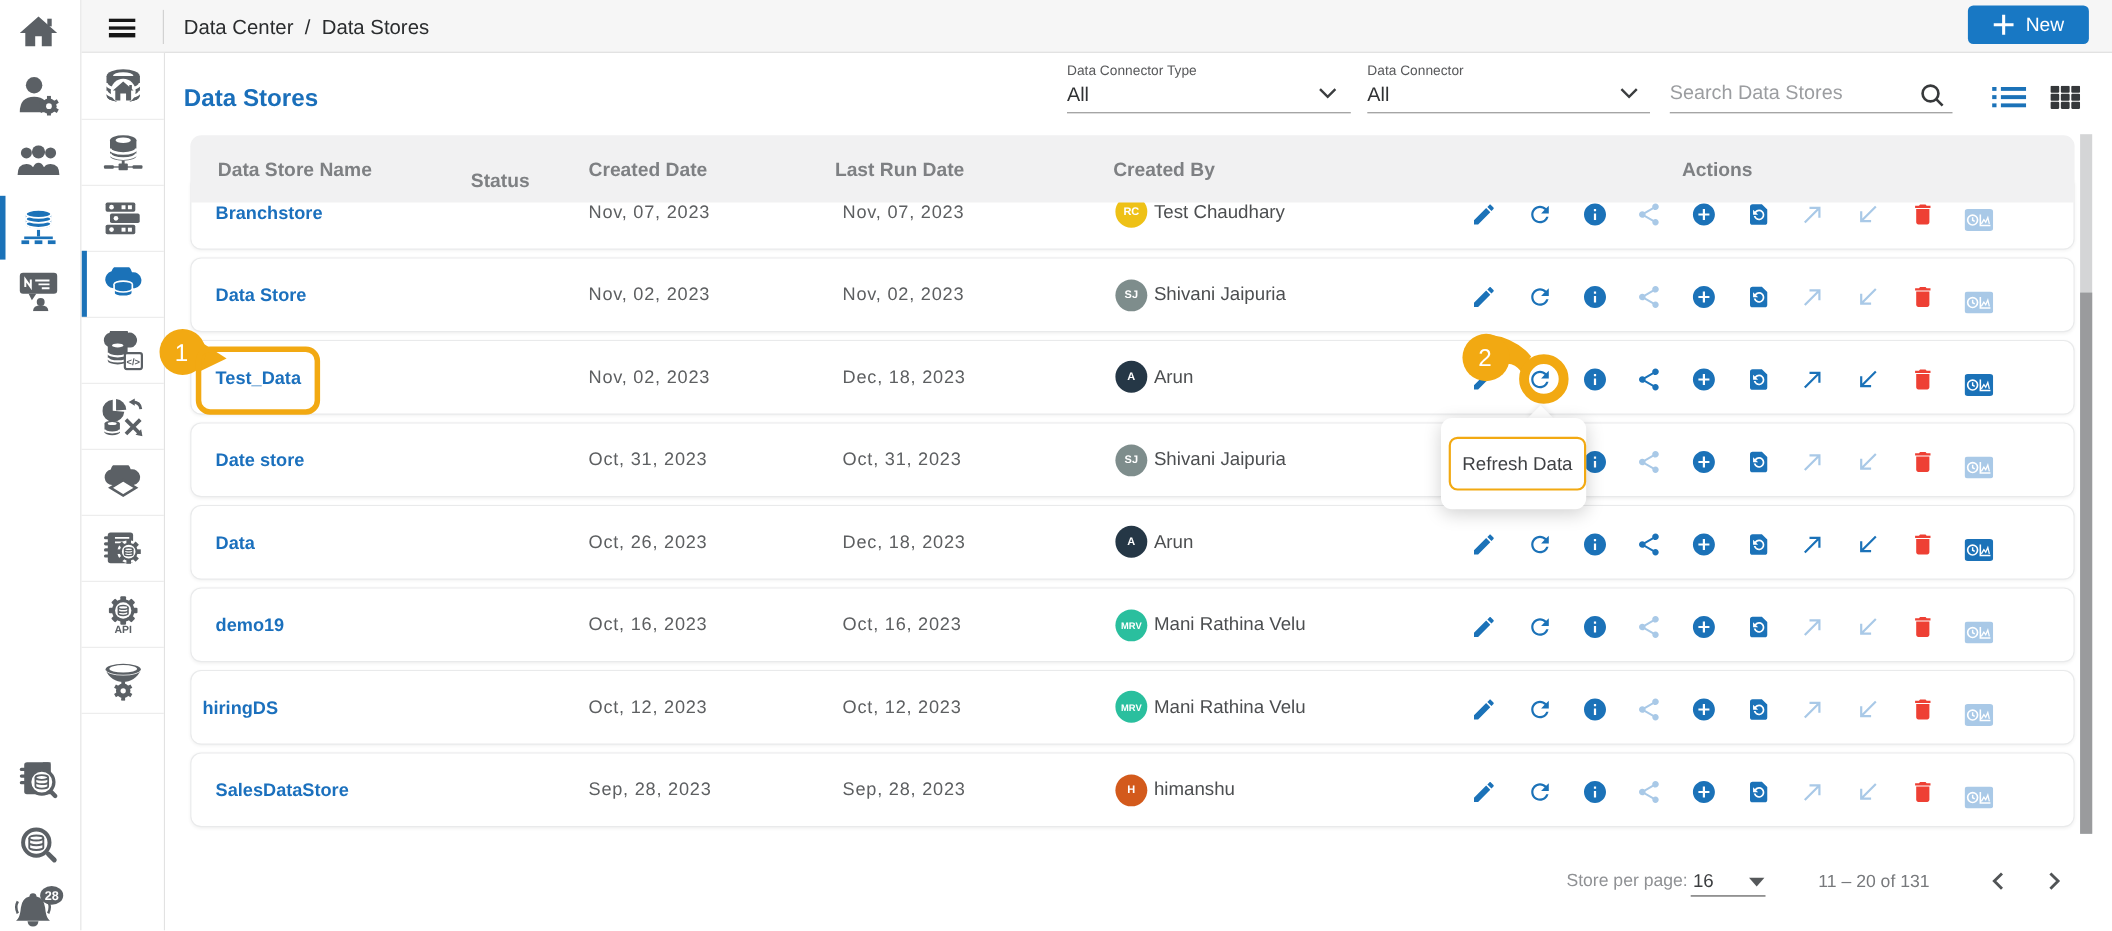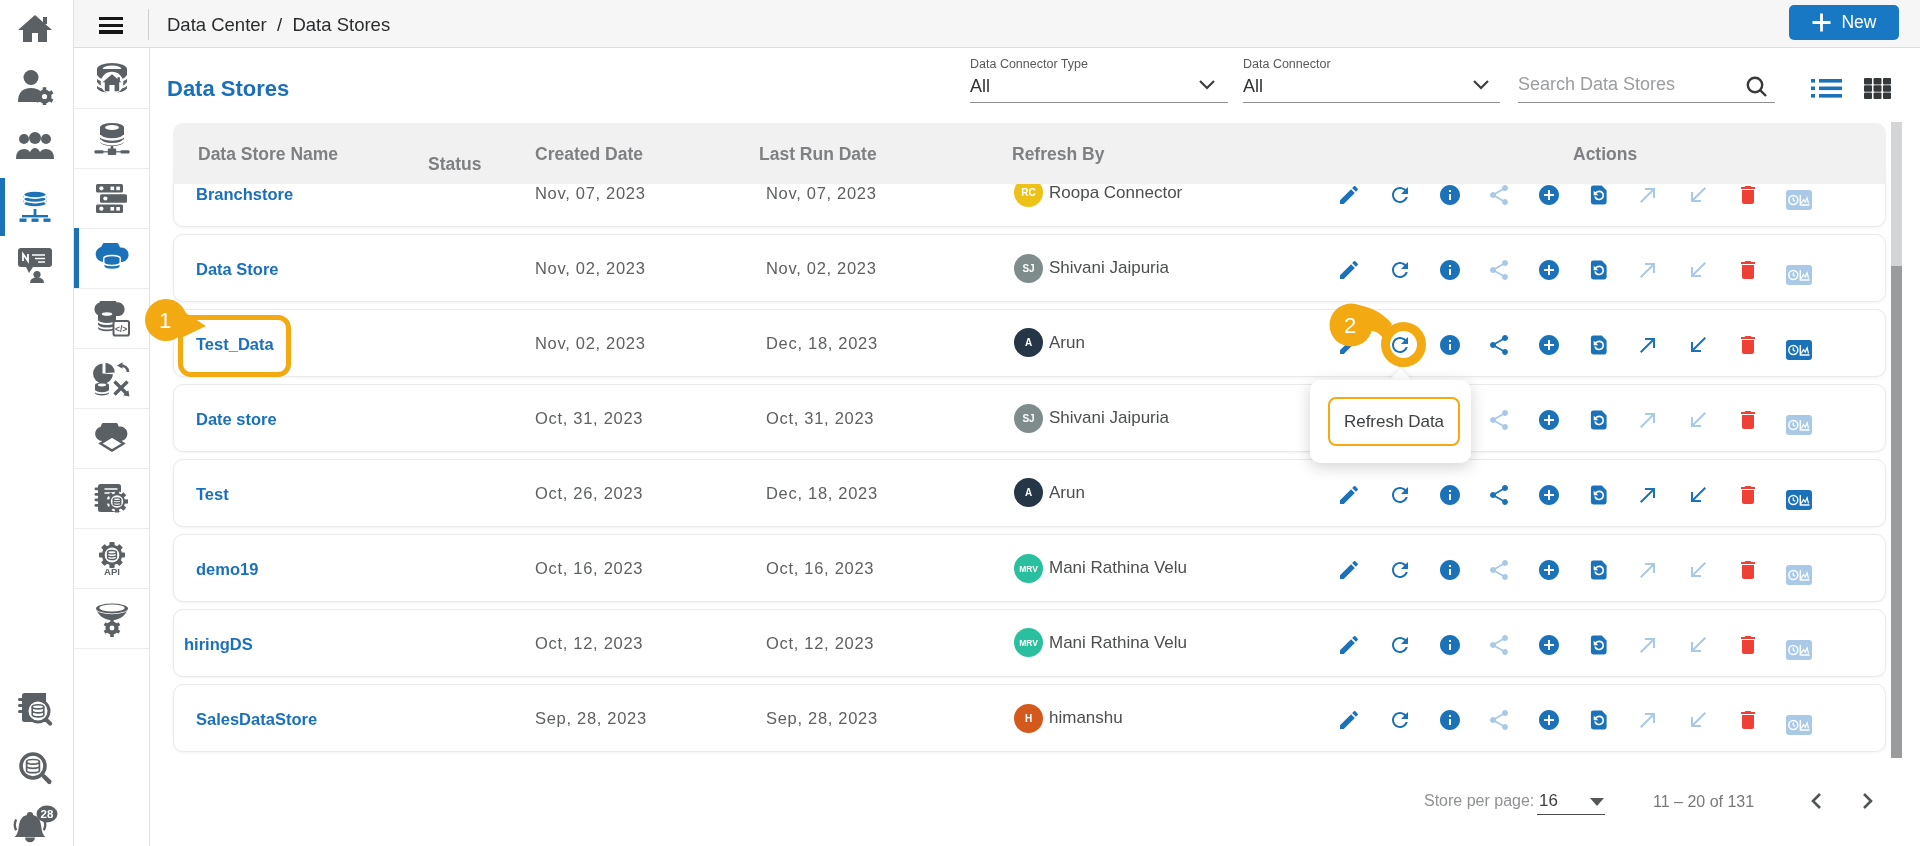--- a/index.html
+++ b/index.html
@@ -13,21 +13,21 @@
 .hdr { position:absolute; font-size:17.5px; font-weight:bold; color:#7e8083; }
 </style></head>
 <body>
 
 <div style="position:absolute;left:0;top:0;width:1920px;height:846px;z-index:1;">
 <div class="card" style="top:159px;"></div>
 <div class="nm" style="position:absolute;left:196px;top:185px;">Branchstore</div>
 <div class="dt" style="position:absolute;left:535px;top:184px;">Nov, 07, 2023</div>
 <div class="dt" style="position:absolute;left:766px;top:184px;">Nov, 07, 2023</div>
 <div class="av" style="position:absolute;left:1014px;top:178px;background:#eec116;font-size:10px;">RC</div>
-<div class="un" style="position:absolute;left:1049px;top:183px;">Roopa Connector</div>
+<div class="un" style="position:absolute;left:1049px;top:183px;">Test Chaudhary</div>
 <div style="position:absolute;left:1337px;top:183px;width:24px;height:24px;"><svg width="24" height="24" viewBox="0 0 24 24">
         <path fill="#1b72b8" d="M3 17.25V21h3.75L17.81 9.94l-3.75-3.75L3 17.25zM20.71 7.04c.39-.39.39-1.02 0-1.41l-2.34-2.34c-.39-.39-1.02-.39-1.41 0l-1.83 1.83 3.75 3.75 1.83-1.83z"></path>
       </svg></div>
     <div style="position:absolute;left:1388px;top:183px;width:24px;height:24px;"><svg width="24" height="24" viewBox="0 0 24 24">
         <path fill="#1b72b8" d="M17.65 6.35C16.2 4.9 14.21 4 12 4c-4.42 0-7.99 3.58-8 8s3.57 8 8 8c3.73 0 6.84-2.55 7.73-6h-2.08c-.82 2.33-3.04 4-5.65 4-3.31 0-6-2.69-6-6s2.69-6 6-6c1.66 0 3.14.69 4.22 1.78L13 11h7V4l-2.35 2.35z"></path>
       </svg></div>
     <div style="position:absolute;left:1438px;top:183px;width:24px;height:24px;"><svg width="24" height="24" viewBox="0 0 24 24">
         <path fill="#1b72b8" d="M12 2C6.48 2 2 6.48 2 12s4.48 10 10 10 10-4.48 10-10S17.52 2 12 2zm1 15h-2v-6h2v6zm0-8h-2V7h2v2z"></path>
       </svg></div>
     <div style="position:absolute;left:1487px;top:183px;width:24px;height:24px;"><svg width="24" height="24" viewBox="0 0 24 24">
@@ -173,21 +173,21 @@
         <path fill="#ee4034" d="M6 19c0 1.1.9 2 2 2h8c1.1 0 2-.9 2-2V7H6v12zM19 4h-3.5l-1-1h-5l-1 1H5v2h14V4z"></path>
       </svg></div>
     <div style="position:absolute;left:1786px;top:415px;width:26px;height:20px;"><svg width="26" height="20" viewBox="0 0 26 20">
         <rect x="0" y="0" width="26" height="20" rx="3" fill="#a9c9e7"></rect>
 <circle cx="7.3" cy="10" r="4.5" fill="none" stroke="#fff" stroke-width="1.5"></circle>
 <path d="M7.3 7.4v2.8l1.9 1.1" fill="none" stroke="#fff" stroke-width="1.3"></path>
 <path d="M14.3 5v10h9.2" fill="none" stroke="#fff" stroke-width="1.4"></path>
 <path d="M15.2 13.5l2.3-3.8 1.7 2.3 1.9-4.2 1.4 5.7" fill="none" stroke="#fff" stroke-width="1.2"></path>
       </svg></div>
 <div class="card" style="top:459px;"></div>
-<div class="nm" style="position:absolute;left:196px;top:485px;">Test</div>
+<div class="nm" style="position:absolute;left:196px;top:485px;">Data</div>
 <div class="dt" style="position:absolute;left:535px;top:484px;">Oct, 26, 2023</div>
 <div class="dt" style="position:absolute;left:766px;top:484px;">Dec, 18, 2023</div>
 <div class="av" style="position:absolute;left:1014px;top:478px;background:#253746;font-size:10px;">A</div>
 <div class="un" style="position:absolute;left:1049px;top:483px;">Arun</div>
 <div style="position:absolute;left:1337px;top:483px;width:24px;height:24px;"><svg width="24" height="24" viewBox="0 0 24 24">
         <path fill="#1b72b8" d="M3 17.25V21h3.75L17.81 9.94l-3.75-3.75L3 17.25zM20.71 7.04c.39-.39.39-1.02 0-1.41l-2.34-2.34c-.39-.39-1.02-.39-1.41 0l-1.83 1.83 3.75 3.75 1.83-1.83z"></path>
       </svg></div>
     <div style="position:absolute;left:1388px;top:483px;width:24px;height:24px;"><svg width="24" height="24" viewBox="0 0 24 24">
         <path fill="#1b72b8" d="M17.65 6.35C16.2 4.9 14.21 4 12 4c-4.42 0-7.99 3.58-8 8s3.57 8 8 8c3.73 0 6.84-2.55 7.73-6h-2.08c-.82 2.33-3.04 4-5.65 4-3.31 0-6-2.69-6-6s2.69-6 6-6c1.66 0 3.14.69 4.22 1.78L13 11h7V4l-2.35 2.35z"></path>
       </svg></div>
@@ -344,22 +344,22 @@
 <path d="M15.2 13.5l2.3-3.8 1.7 2.3 1.9-4.2 1.4 5.7" fill="none" stroke="#fff" stroke-width="1.2"></path>
       </svg></div>
 </div>
 
 <div style="position:absolute;left:173px;top:123px;width:1713px;height:60.5px;background:#f1f1f2;
   border-radius:10px 10px 0 0;z-index:5;">
 <div class="hdr" style="left:25px;top:21px;">Data Store Name</div>
 <div class="hdr" style="left:255px;top:31px;">Status</div>
 <div class="hdr" style="left:362px;top:21px;">Created Date</div>
 <div class="hdr" style="left:586px;top:21px;">Last Run Date</div>
-<div class="hdr" style="left:839px;top:21px;">Refresh By</div>
-<div class="hdr" style="left:1400px;top:21px;text-align:center;">Actions</div>
+<div class="hdr" style="left:839px;top:21px;">Created By</div>
+<div class="hdr" style="left:1356px;top:21px;text-align:center;">Actions</div>
 </div>
 
 <div style="position:absolute;left:150px;top:48px;width:1770px;height:75px;background:#fff;z-index:4;"></div>
 <div style="position:absolute;left:167px;top:76px;font-size:22px;font-weight:bold;color:#1a6fba;z-index:6;">Data Stores</div>
 
 <div style="position:absolute;left:970px;top:57px;font-size:12.5px;color:#58595b;z-index:6;">Data Connector Type</div>
 <div style="position:absolute;left:970px;top:76px;font-size:18px;color:#303234;z-index:6;">All</div>
 <svg style="position:absolute;left:1196px;top:76px;z-index:6;" width="22" height="18" viewBox="0 0 22 18">
     <path d="M4 5 l7 7 7-7" fill="none" stroke="#3c3e40" stroke-width="2.2"></path>
   </svg>
@@ -671,16 +671,16 @@
 <div style="position:absolute;left:178px;top:315px;width:113px;height:62px;border:5.5px solid #f2a912;border-radius:13px;z-index:10;"></div>
 
 <svg style="position:absolute;left:1320px;top:295px;z-index:10;" width="110" height="75" viewBox="0 0 110 75">
 <path d="M33 9 Q58 12 72 29 L63 43 Q51 27 32 46 Z" fill="#f2a912"></path>
 <circle cx="31" cy="30" r="21.5" fill="#f2a912"></circle>
 <text x="30" y="37.5" text-anchor="middle" font-size="22" fill="#fff" font-family="Liberation Sans">2</text>
 <circle cx="83.5" cy="49.5" r="18" fill="none" stroke="#f2a912" stroke-width="9"></circle>
 </svg>
 
 <div style="position:absolute;left:1392px;top:372px;width:17px;height:17px;background:#fff;transform:rotate(45deg);box-shadow:-2px -2px 4px rgba(0,0,0,.06);z-index:11;"></div>
-<div style="position:absolute;left:1310px;top:380px;width:161px;height:83px;background:#fff;border-radius:10px;
+<div style="position:absolute;left:1310px;top:380px;width:132px;height:83px;background:#fff;border-radius:10px;
   box-shadow:0 4px 16px rgba(0,0,0,.18);z-index:12;display:flex;align-items:center;justify-content:center;padding-left:7px;text-align:center;">
 <div style="width:132px;height:49px;border:2.5px solid #f2a912;border-radius:8px;display:flex;align-items:center;justify-content:center;font-size:17px;color:#3f4144;">Refresh Data</div>
 </div>
 
 </body></html>

